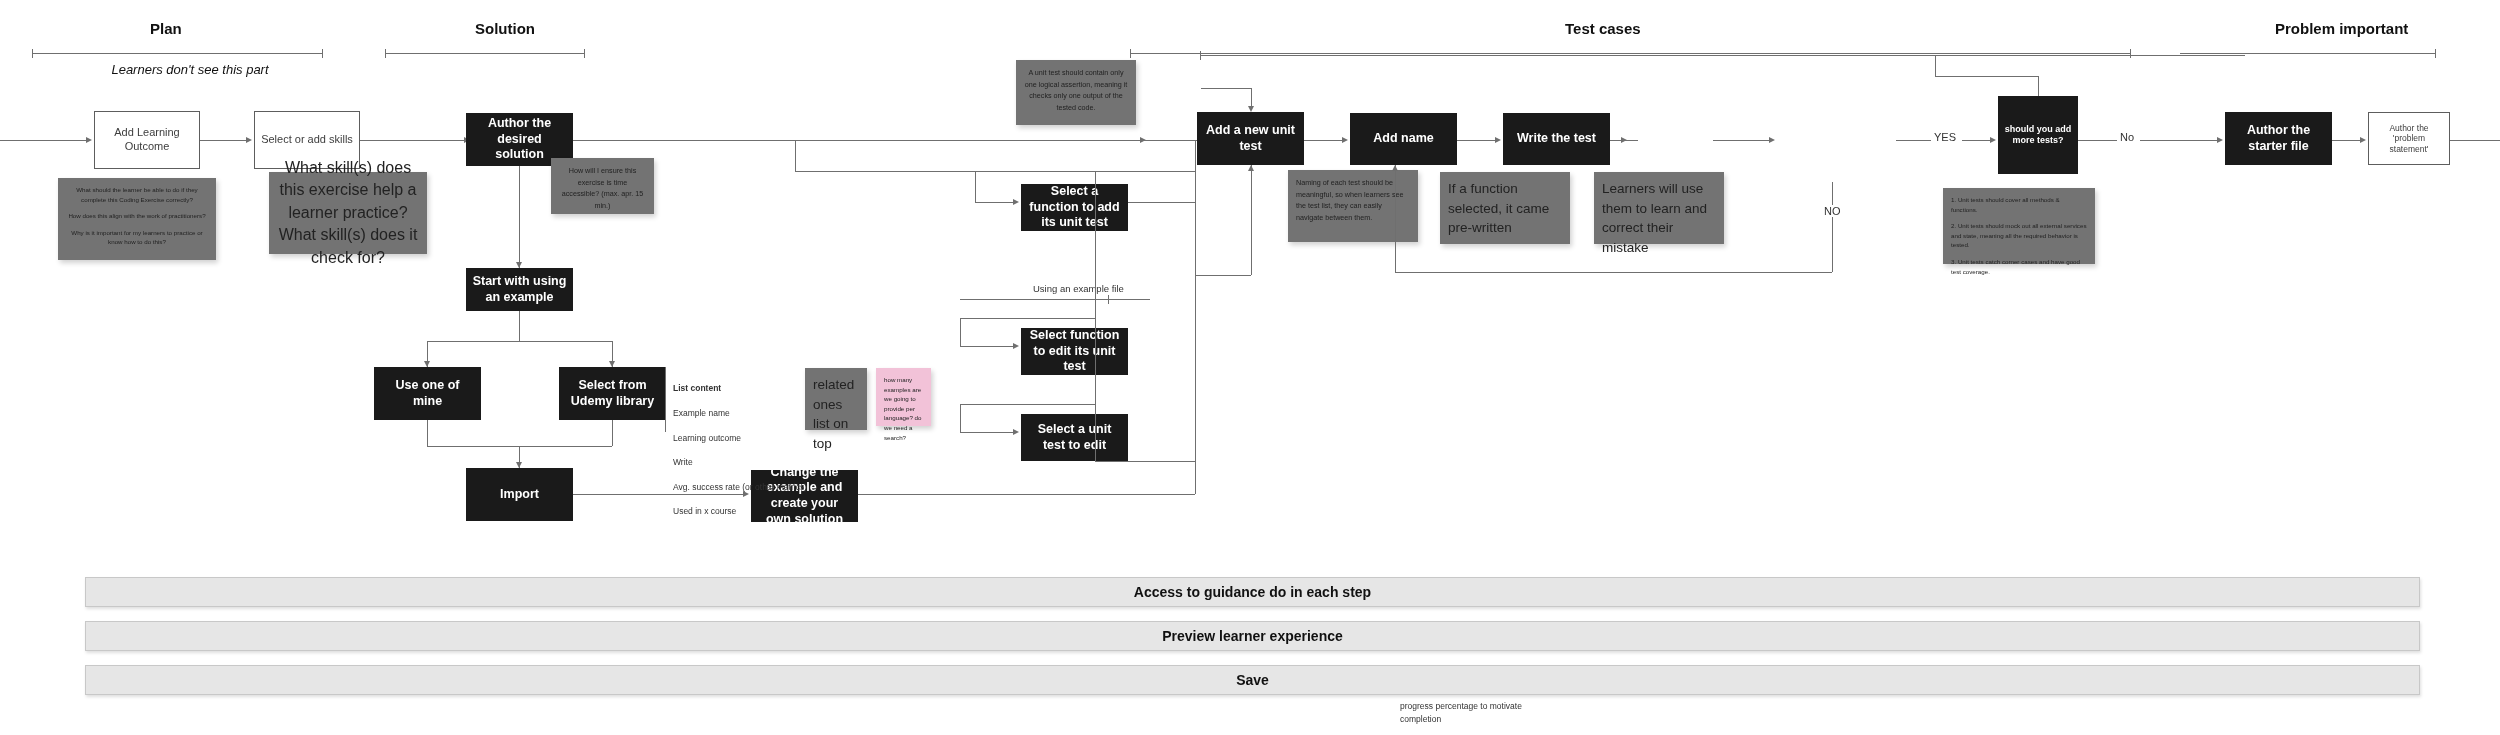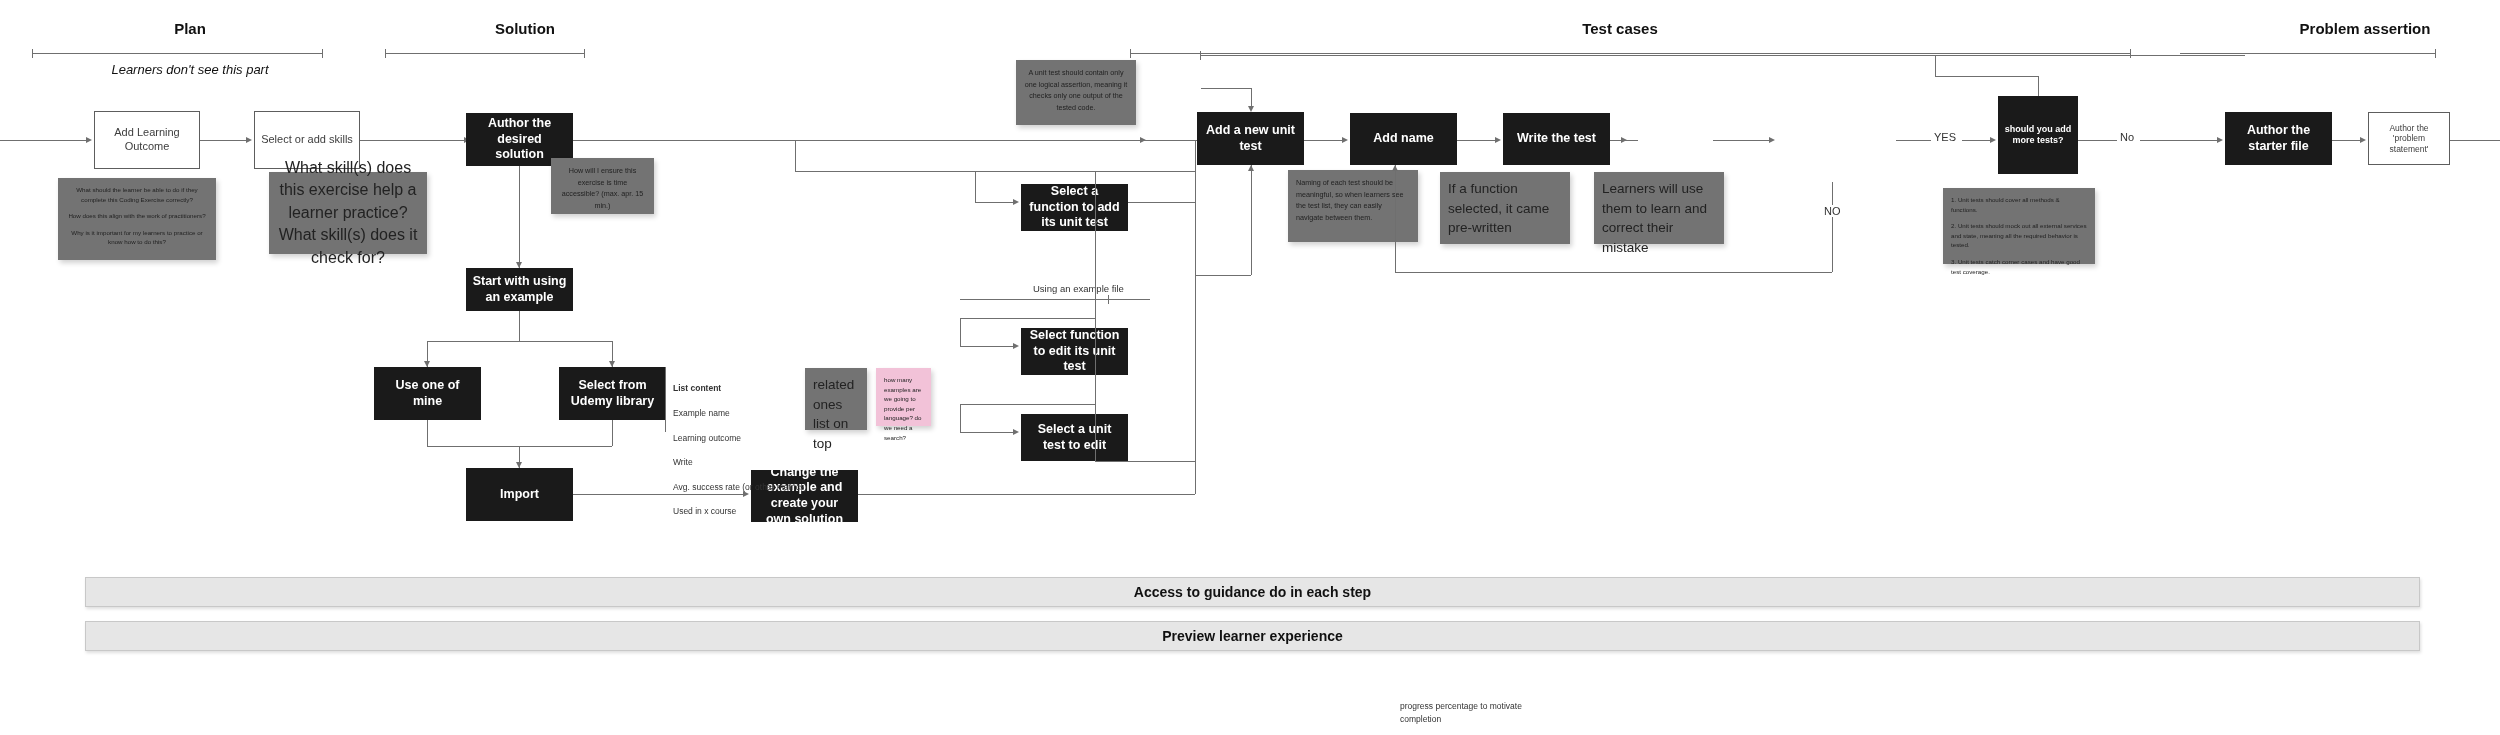--- a/index.html
+++ b/index.html
@@ -16,21 +16,21 @@
     background:#ffffff;
     overflow:hidden;
   }
 
   
   .lane-title{
     position:absolute;
     font-weight:bold;
     font-size:15px;
     color:#111;
-    text-align:center;
+    text-align:left;
     white-space:nowrap;
   }
   .lane-sub{
     position:absolute;
     font-style:italic;
     font-size:13px;
     color:#111;
     text-align:center;
     white-space:nowrap;
   }
@@ -197,21 +197,21 @@
   <div class="lane-title" style="left:475px;top:20px;width:100px;">Solution</div>
   <div class="lane-rule" style="left:385px;top:53px;width:200px;"></div>
   <div class="lane-tick" style="left:385px;top:49px;"></div>
   <div class="lane-tick" style="left:584px;top:49px;"></div>
 
   <div class="lane-title" style="left:1565px;top:20px;width:110px;">Test cases</div>
   <div class="lane-rule" style="left:1130px;top:53px;width:1000px;"></div>
   <div class="lane-tick" style="left:1130px;top:49px;"></div>
   <div class="lane-tick" style="left:2130px;top:49px;"></div>
 
-  <div class="lane-title" style="left:2275px;top:20px;width:180px;">Problem assertion</div>
+  <div class="lane-title" style="left:2275px;top:20px;width:180px;">Problem important</div>
   <div class="lane-rule" style="left:2180px;top:53px;width:255px;"></div>
   <div class="lane-tick" style="left:2435px;top:49px;"></div>
 
   <div class="h" style="left:0px;top:140px;width:88px;"></div>
   <div class="arrowR" style="left:86px;top:136.5px;"></div>
 
   <div class="node light" style="left:94px;top:111px;width:106px;height:58px;">Add Learning Outcome</div>
 
   <div class="h" style="left:200px;top:140px;width:48px;"></div>
   <div class="arrowR" style="left:246px;top:136.5px;"></div>
@@ -393,17 +393,18 @@
 
   <div class="h" style="left:2332px;top:140px;width:30px;"></div>
   <div class="arrowR" style="left:2360px;top:136.5px;"></div>
 
   <div class="node light tiny" style="left:2368px;top:112px;width:82px;height:53px;">Author the 'problem statement'</div>
 
   <div class="h" style="left:2450px;top:140px;width:50px;"></div>
 
   <div class="bar" style="left:85px;top:577px;width:2335px;height:30px;">Access to guidance do in each step</div>
   <div class="bar" style="left:85px;top:621px;width:2335px;height:30px;">Preview learner experience</div>
+  <div class="bar" style="left:85px;top:665px;width:2335px;height:30px;">Save</div>
 
   <div class="barnote" style="left:1400px;top:700px;width:180px;">progress percentage to motivate
 completion</div>
 
 </div>
 
 </body></html>

